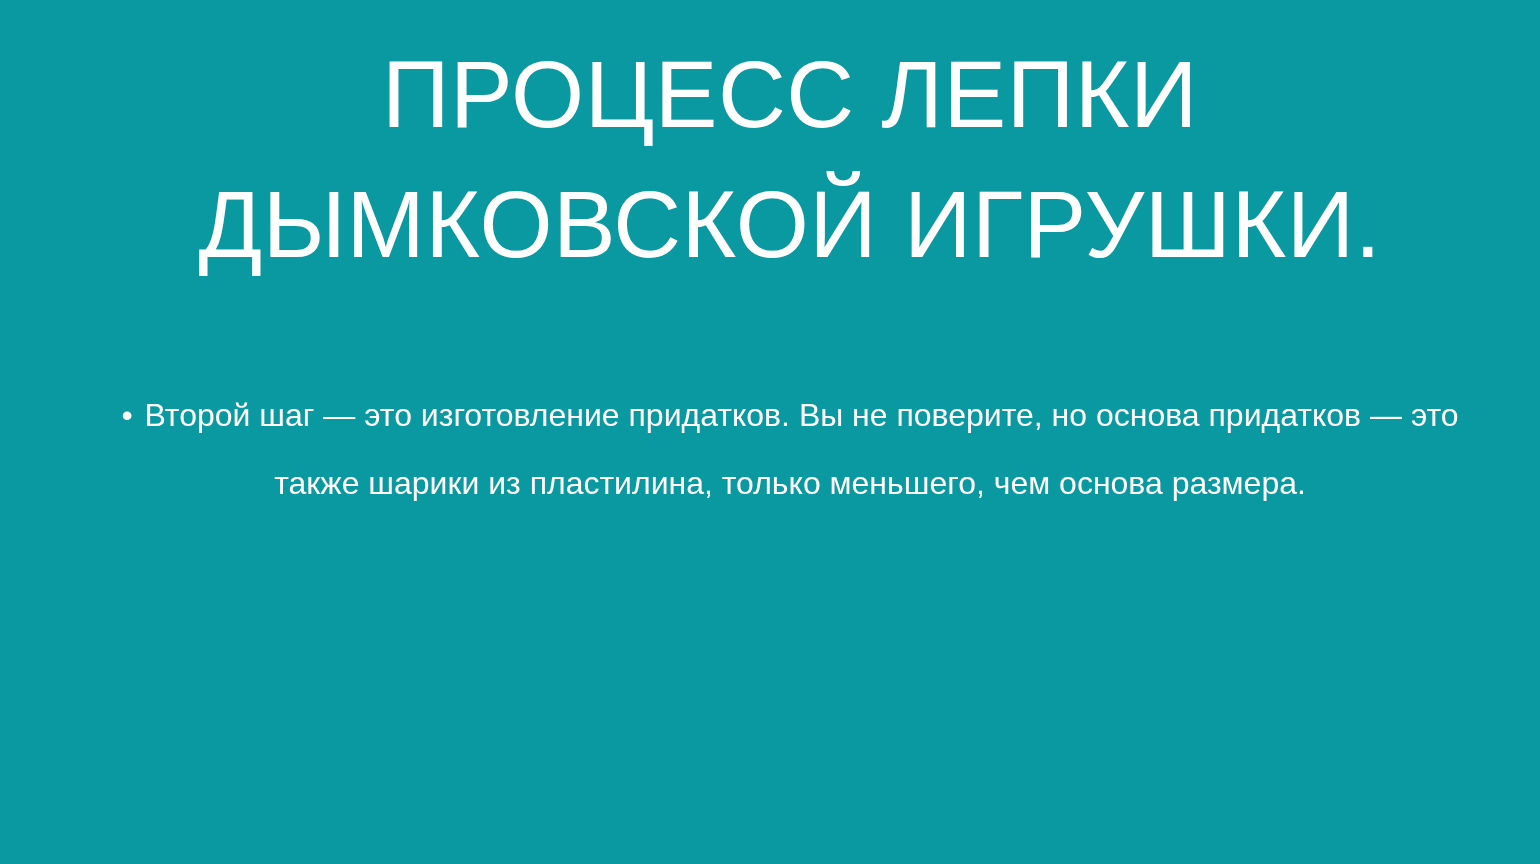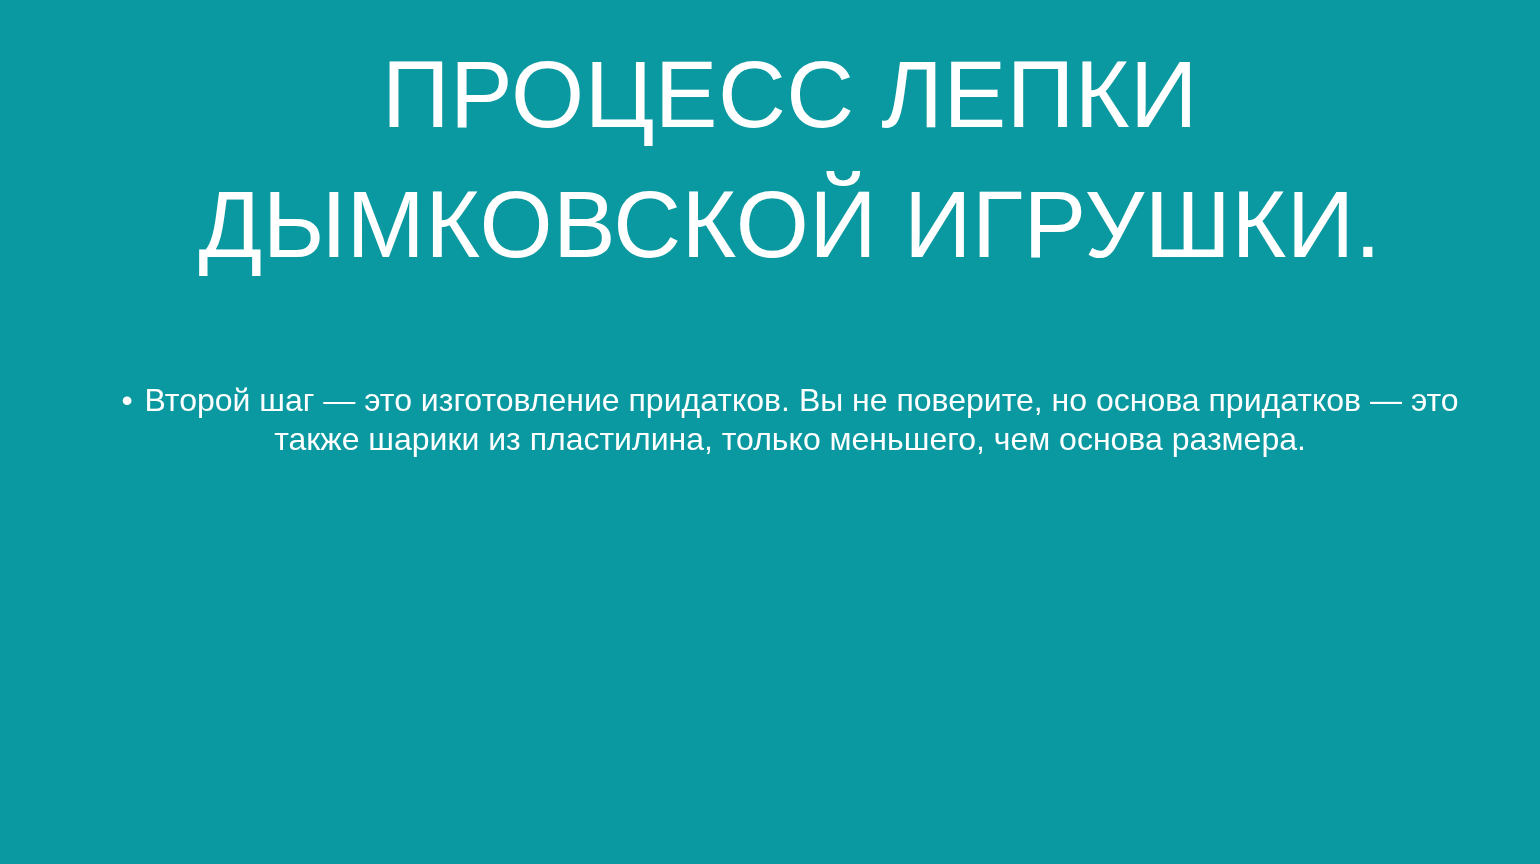--- a/index.html
+++ b/index.html
@@ -43,21 +43,21 @@
     left: 100px;
     top: 381px;
     width: 1340px;
   }
   .bullet-para {
     margin: 0;
     padding: 0;
     font-family: "Liberation Sans", sans-serif;
     font-size: 32px;
     font-weight: 400;
-    line-height: 39px;
+    line-height: 68px;
     color: #ffffff;
     text-align: center;
     text-indent: 0;
   }
   .bullet-para .bullet-mark {
     display: inline;
     margin-right: 12px;
   }
   .bullet-text {
     display: inline;

